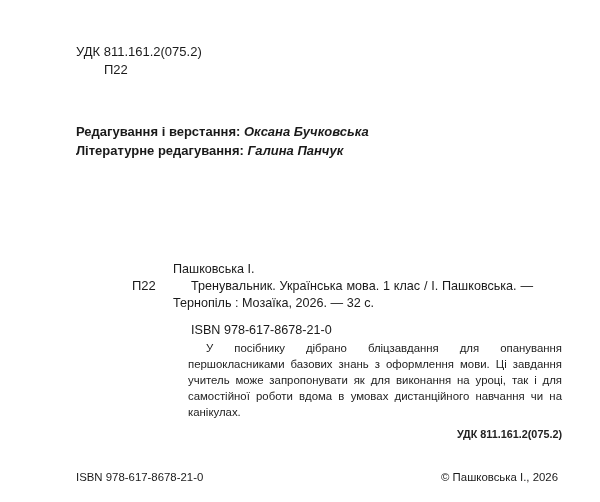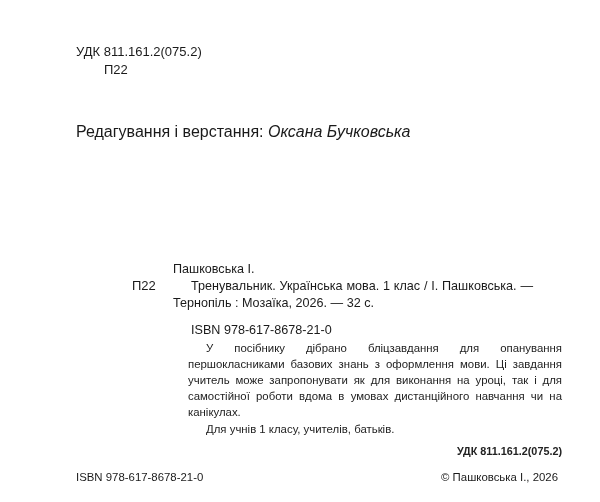--- a/index.html
+++ b/index.html
@@ -12,21 +12,21 @@
       height: 502px;
       position: relative;
       overflow: hidden;
       font-family: "Liberation Sans", sans-serif;
       color: #1a1a1a;
     }
     .abs { position: absolute; white-space: nowrap; }
     .udk-top { left: 76px; top: 44px; font-size: 13px; line-height: 16px; }
     .code-top { left: 104px; top: 62px; font-size: 13px; line-height: 16px; }
 
-    .credits { left: 76px; top: 122px; font-size: 16px; line-height: 19px; }
+    .credits { left: 76px; top: 122px; font-size: 13px; line-height: 19px; font-weight: bold; }
     .credits .row { display: block; }
     .credits .name { font-style: italic; }
 
     .code-mid { left: 132px; top: 278px; font-size: 13px; line-height: 16px; }
     .biblio { left: 173px; top: 261px; width: 360px; font-size: 12.6px; line-height: 17px; white-space: normal; }
     .biblio .author { font-weight: normal; display: block; }
     .biblio .desc { display: block; text-indent: 18px; text-align: justify; text-align-last: left; }
     .biblio .isbn { display: block; margin-top: 10px; padding-left: 18px; }
 
     .annotation { left: 188px; top: 340px; width: 374px; font-size: 11.4px; line-height: 16px; white-space: normal; color: #222; }
@@ -40,30 +40,32 @@
 </head>
 <body>
 
 <div class="abs udk-top">УДК 811.161.2(075.2)</div>
 <div class="abs code-top">П22</div>
 
 <div class="abs credits">
   <span class="row">
     <span>Редагування і верстання: </span><span class="name">Оксана Бучковська</span>
   </span>
+  <span class="row">
+    <span>Літературне редагування: </span><span class="name">Галина Панчук</span>
+  </span>
 </div>
 
 <div class="abs code-mid">П22</div>
 
 <div class="abs biblio">
   <span class="author">Пашковська І.</span>
   <span class="desc">Тренувальник. Українська мова. 1 клас / І. Пашковська. — Тернопіль : Мозаїка, 2026. — 32 с.</span>
   <span class="isbn">ISBN 978-617-8678-21-0</span>
 </div>
 
 <div class="abs annotation">
   <p>У посібнику дібрано бліцзавдання для опанування першокласниками базових знань з оформлення мови. Ці завдання учитель може запропонувати як для виконання на уроці, так і для самостійної роботи вдома в умовах дистанційного навчання чи на канікулах.</p>
-  <p class="audience">Для учнів 1 класу, учителів, батьків.</p>
   <p class="udk-bottom">УДК 811.161.2(075.2)</p>
 </div>
 
 <div class="abs footer-isbn">ISBN 978-617-8678-21-0</div>
 <div class="abs footer-copy">© Пашковська І., 2026</div>
 
 </body></html>

